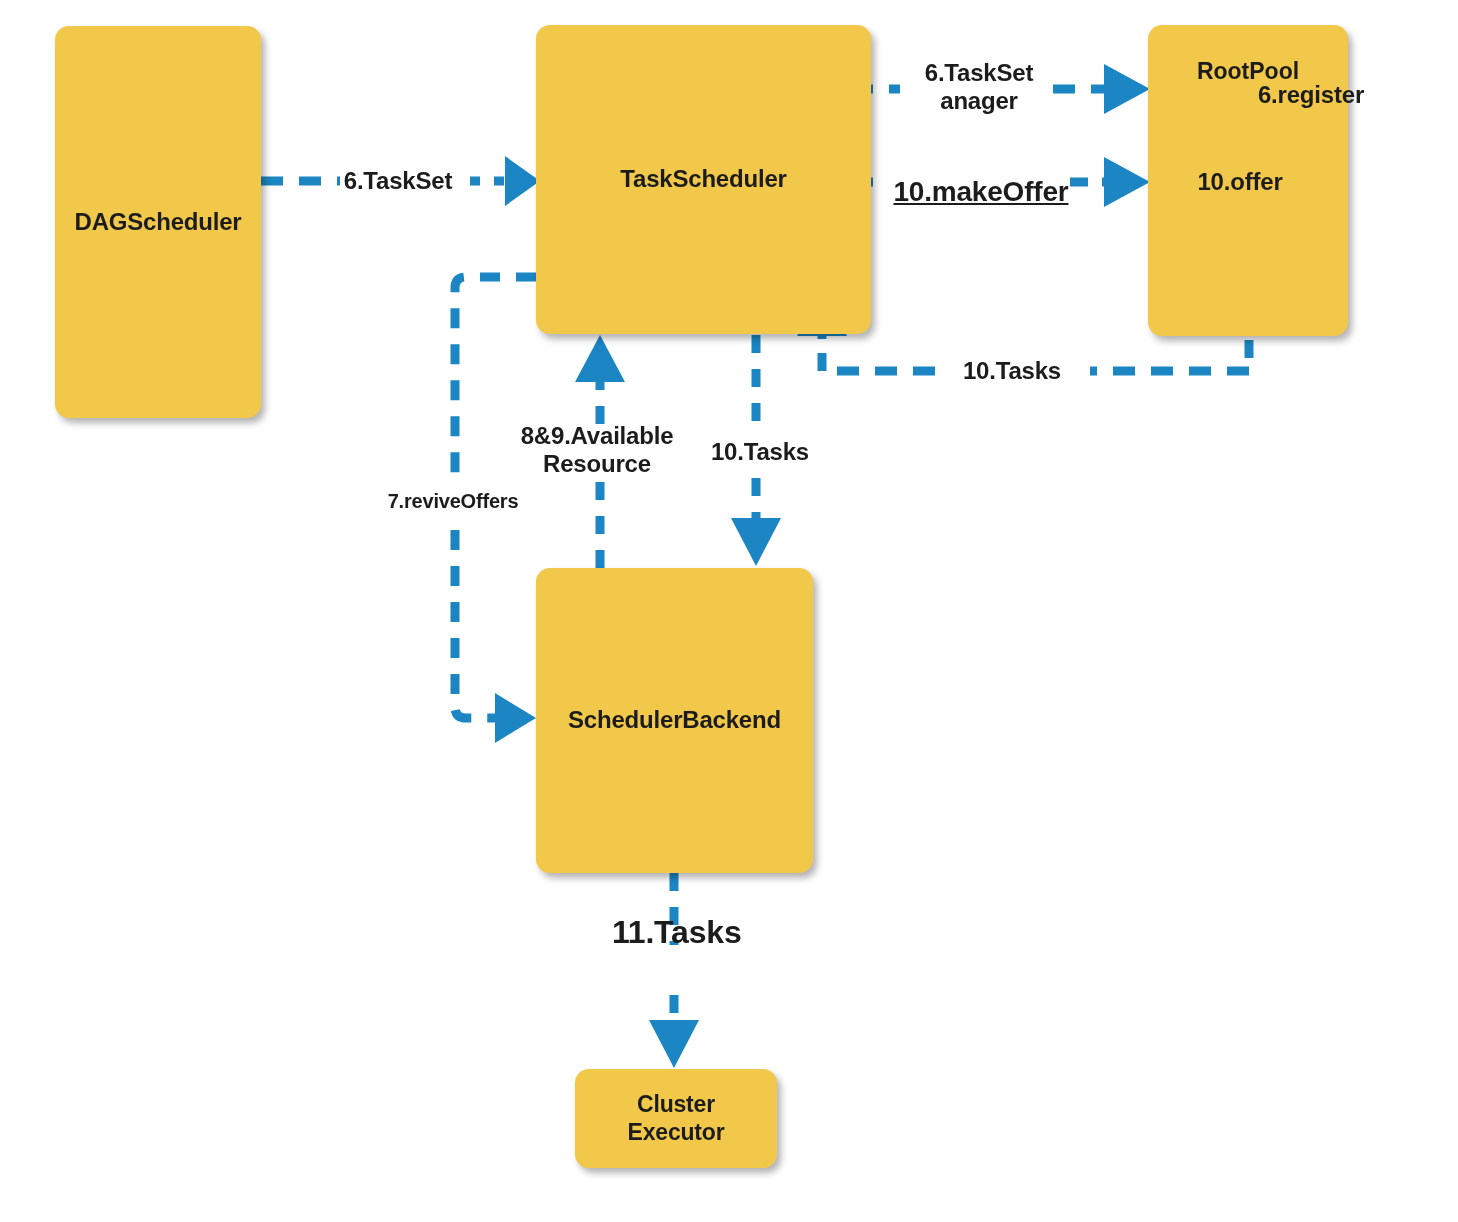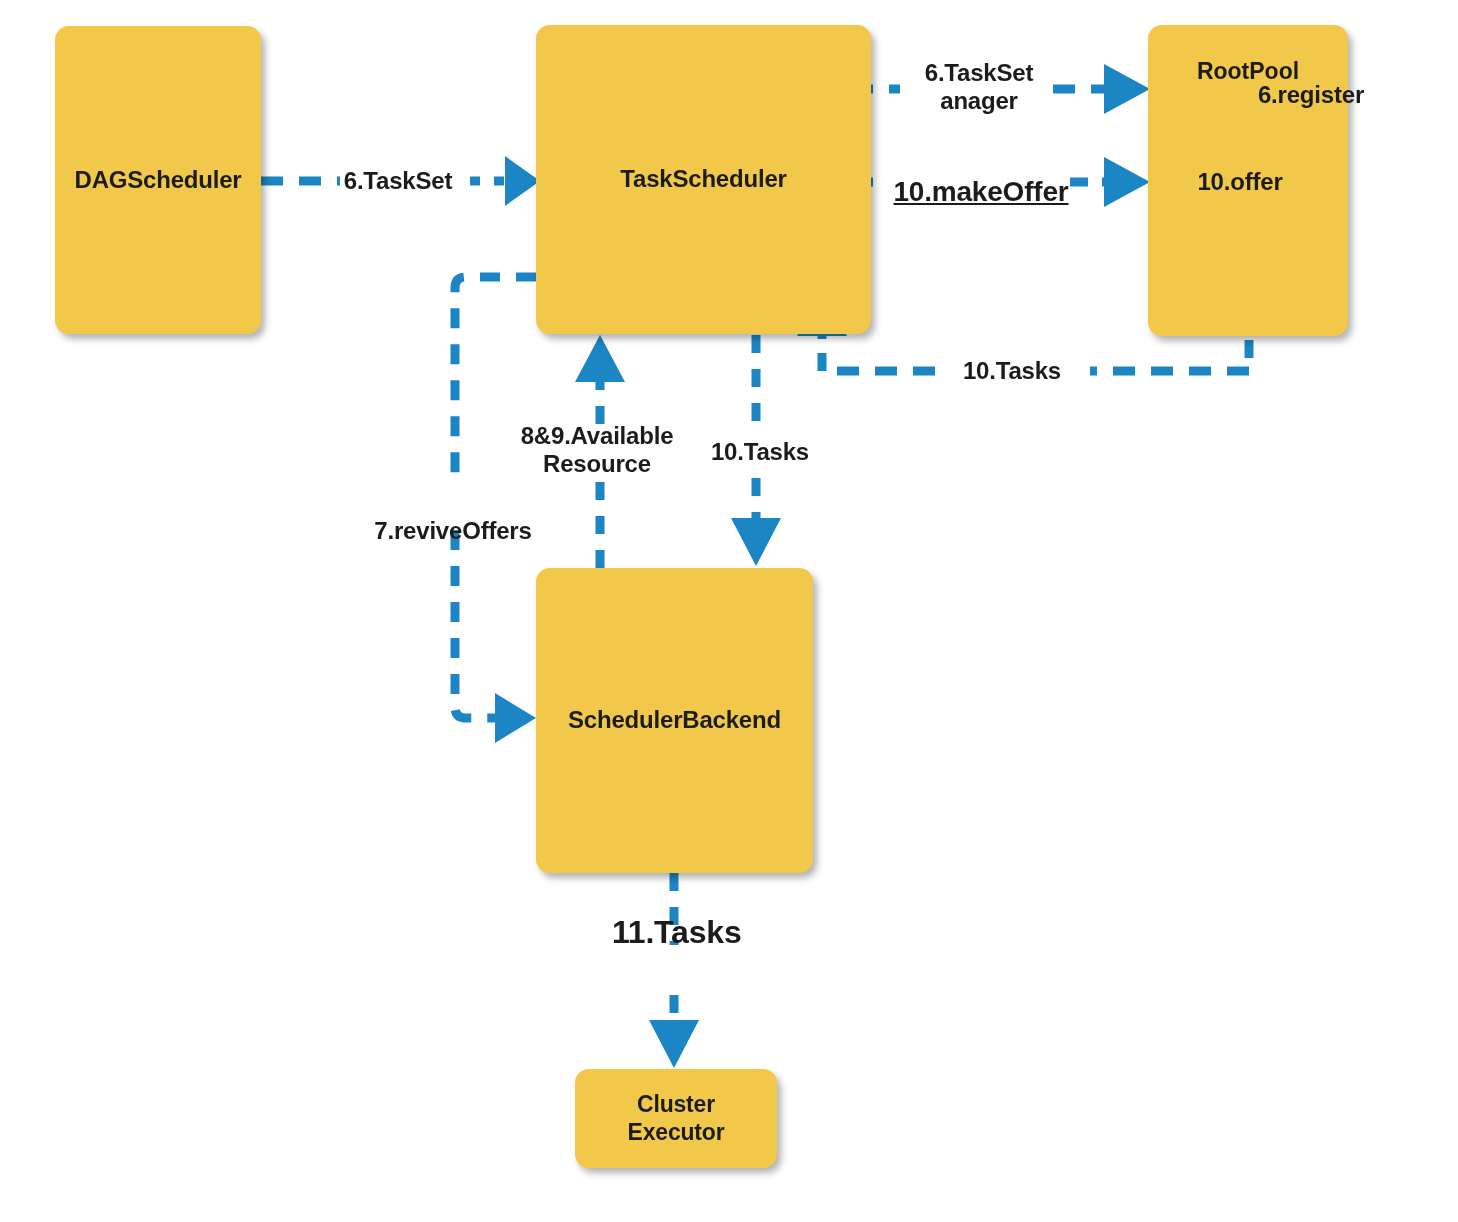--- a/index.html
+++ b/index.html
@@ -133,21 +133,21 @@
     </g>
 
     <g>
       <line x1="674" y1="873" x2="674" y2="945" stroke="#1B86C3" stroke-width="9" stroke-dasharray="18 16"></line>
       <line x1="674" y1="995" x2="674" y2="1030" stroke="#1B86C3" stroke-width="9" stroke-dasharray="18 16"></line>
       <polygon points="649,1020 699,1020 674,1068" fill="#1B86C3"></polygon>
     </g>
 
   </svg>
 
-  <div class="node yellow" style="left:55px; top:26px; width:206px; height:308px; font-size:24px;">
+  <div class="node yellow" style="left:55px; top:26px; width:206px; height:392px; font-size:24px;">
     <span class="node-label">DAGScheduler</span>
   </div>
 
   <div class="node yellow" style="left:536px; top:25px; width:335px; height:309px; font-size:24px;">
     <span class="node-label">TaskScheduler</span>
   </div>
 
   <div class="node yellow" style="left:1148px; top:25px; width:200px; height:311px; font-size:23px; align-items:flex-start; justify-content:center;">
   </div>
   <div class="pool-title" style="left:1148px; top:30px; width:200px; font-size:23px;margin-top:28px;">RootPool</div>
@@ -173,17 +173,17 @@
 
   <div class="edge-label" style="left:1185px; top:168px; width:110px; font-size:24px;">10.offer</div>
 
   <div class="edge-label" style="left:937px; top:357px; width:150px; font-size:24px;">10.Tasks</div>
 
   <div class="edge-label" style="left:489px; top:422px; width:216px; font-size:24px;">8&amp;9.Available
 Resource</div>
 
   <div class="edge-label" style="left:703px; top:438px; width:114px; font-size:24px;">10.Tasks</div>
 
-  <div class="edge-label" style="left:359px; top:490px; width:188px; font-size:24px;margin-top:27px;">7.reviveOffers</div>
+  <div class="edge-label" style="left:359px; top:490px; width:188px; font-size:20px;">7.reviveOffers</div>
 
   <div class="edge-label" style="left:612px; top:914px; width:124px; font-size:32px;">11.Tasks</div>
 
 </div>
 
 </body></html>

